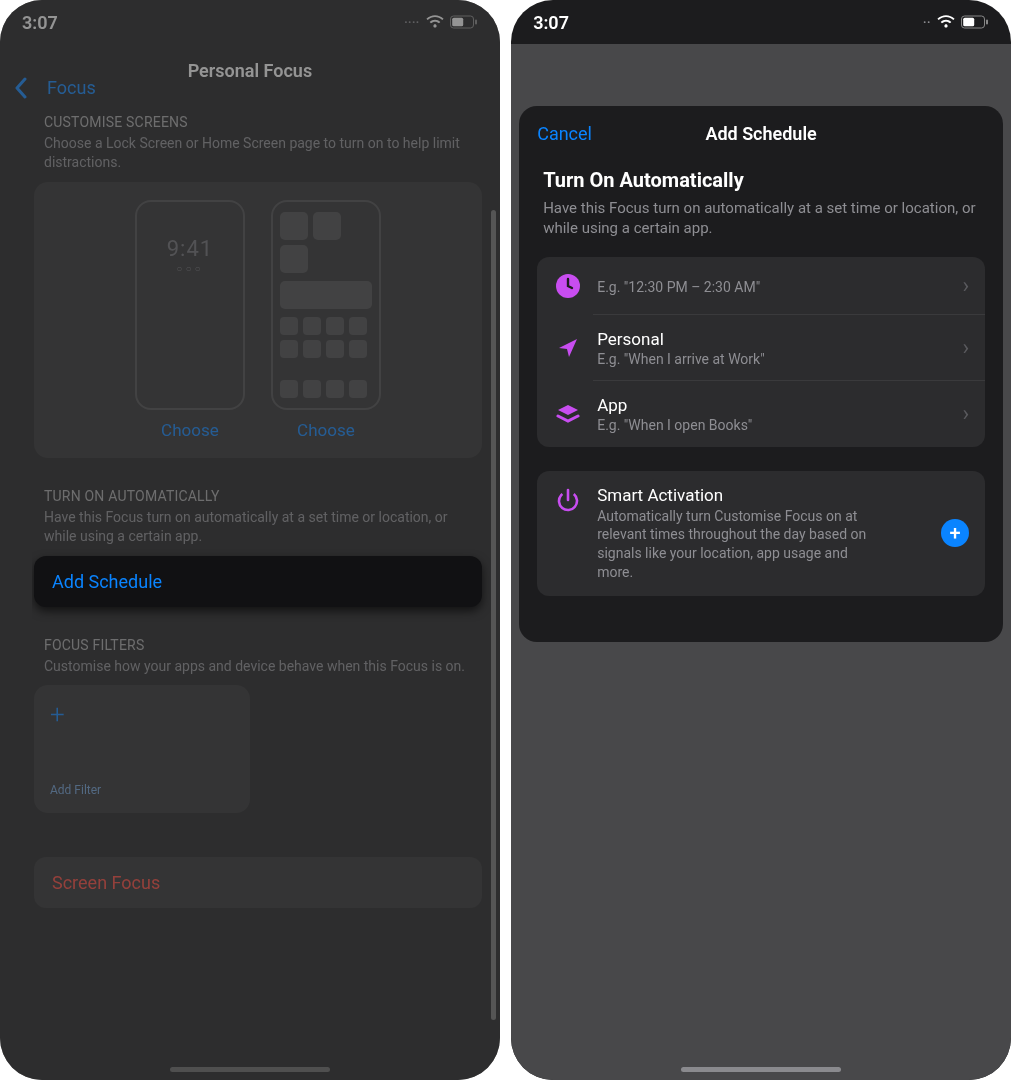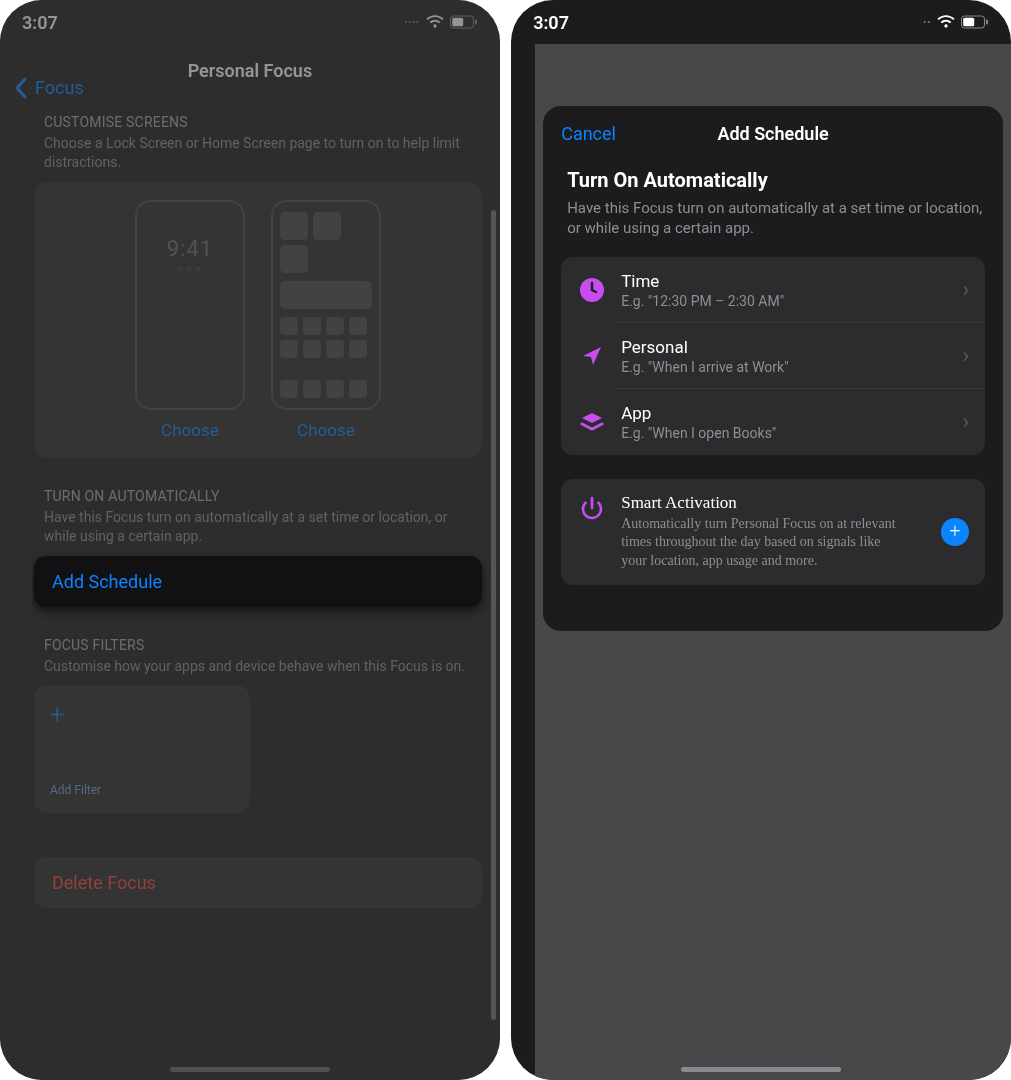--- a/index.html
+++ b/index.html
@@ -40,21 +40,21 @@
   .nav {
     height: 52px;
     display: flex;
     align-items: center;
     position: relative;
     padding: 0 14px;
   }
   .nav-back {
     display: flex;
     align-items: flex-start;
-    gap: 8px;
+    gap: 20px;
     color: #0a84ff;
     font-size: 18px;
     margin-top: 35px;
   }
   .nav-title {
     position: absolute;
     left: 0; right: 0;
     text-align: center;
     color: #fff;
     font-size: 18px;
@@ -149,21 +149,21 @@
     padding: 15px 18px;
     color: #ff453a;
     font-size: 18px;
     margin-bottom: 30px;
   }
   .home-ind {
     width: 160px; height: 5px; background: #666; border-radius: 3px;
     position: absolute; bottom: 8px; left: 50%; transform: translateX(-50%);
   }
   
-  .sheet-backdrop { background: #48484a; flex: 1; position: relative; margin-left: 24px; }
+  .sheet-backdrop { background: #48484a; flex: 1; position: relative; }
   .sheet {
     position: absolute;
     top: 62px; left: 8px; right: 8px;
     background: #1c1c1e;
     border-radius: 18px;
     padding: 0 0 14px 0;
   }
   .sheet-nav {
     display: flex; align-items: center; justify-content: center;
     position: relative;
@@ -187,21 +187,21 @@
     content: ""; position: absolute; bottom: 0; left: 56px; right: 0;
     height: 1px; background: #3a3a3c;
   }
   .row-icon {
     width: 30px; height: 30px; display: flex; align-items: center; justify-content: center;
   }
   .row-text { flex: 1; }
   .row-title { color: #fff; font-size: 17px; }
   .row-sub { color: #8e8e93; font-size: 14px; margin-top: 2px; }
   .chev { color: #5a5a5e; font-size: 22px; line-height: 1; }
-  .smart-row { align-items: flex-start; font-family: Liberation Serif, serif; }
+  .smart-row { align-items: flex-start; }
   .smart-row .row-sub { max-width: 280px; line-height: 1.35; }
   .add-circle {
     width: 28px; height: 28px; border-radius: 50%;
     background: #0a84ff; color: #fff;
     display: flex; align-items: center; justify-content: center;
     font-size: 20px; font-weight: 500;
     align-self: center;
   }
   .scroll-indicator {
     position: absolute;
@@ -296,21 +296,21 @@
     <div class="sect-sub">Have this Focus turn on automatically at a set time or location, or while using a certain app.</div>
     <div class="list-row hl no-dim">Add Schedule</div>
 
     <div class="sect-header">FOCUS FILTERS</div>
     <div class="sect-sub">Customise how your apps and device behave when this Focus is on.</div>
     <div class="filter-card">
       <div class="plus">+</div>
       <div class="filter-label">Add Filter</div>
     </div>
 
-    <div class="delete-row">Delete Focus</div>
+    <div class="delete-row">Screen Focus</div>
 
   </div>
 
   <div class="scroll-indicator no-dim"></div>
   <div class="home-ind"></div>
 </div>
 
 <div class="spacer-mid"></div>
 
 <div class="phone">
@@ -346,21 +346,20 @@
 
         <div class="sheet-card">
           <div class="sheet-row">
             <div class="row-icon">
               <svg width="26" height="26" viewBox="0 0 26 26">
                   <circle cx="13" cy="13" r="12" fill="#c84df0"></circle>
                   <path d="M13 6v7l4 2" stroke="#1c1c1e" stroke-width="2.4" fill="none" stroke-linecap="round"></path>
                 </svg>
             </div>
             <div class="row-text">
-              <div class="row-title">Time</div>
               <div class="row-sub">E.g. "12:30 PM – 2:30 AM"</div>
             </div>
             <div class="chev">›</div>
           </div>
           <div class="sheet-row">
             <div class="row-icon">
               <svg width="24" height="24" viewBox="0 0 24 24">
                   <path d="M3 12 L21 3 L13 21 L11 13 Z" fill="#c84df0"></path>
                 </svg>
             </div>
@@ -388,21 +387,21 @@
         <div class="sheet-card">
           <div class="sheet-row smart-row">
             <div class="row-icon">
               <svg width="26" height="26" viewBox="0 0 26 26">
                   <circle cx="13" cy="14" r="9" fill="none" stroke="#c84df0" stroke-width="2.6" stroke-dasharray="44 14" transform="rotate(-50 13 14)"></circle>
                   <line x1="13" y1="3" x2="13" y2="13" stroke="#c84df0" stroke-width="2.6" stroke-linecap="round"></line>
                 </svg>
             </div>
             <div class="row-text">
               <div class="row-title">Smart Activation</div>
-              <div class="row-sub">Automatically turn Personal Focus on at relevant times throughout the day based on signals like your location, app usage and more.</div>
+              <div class="row-sub">Automatically turn Customise Focus on at relevant times throughout the day based on signals like your location, app usage and more.</div>
             </div>
             <div class="add-circle">+</div>
           </div>
         </div>
 
       </div>
     </div>
   </div>
 
   <div class="home-ind" style="background:#8a8a8e"></div>

